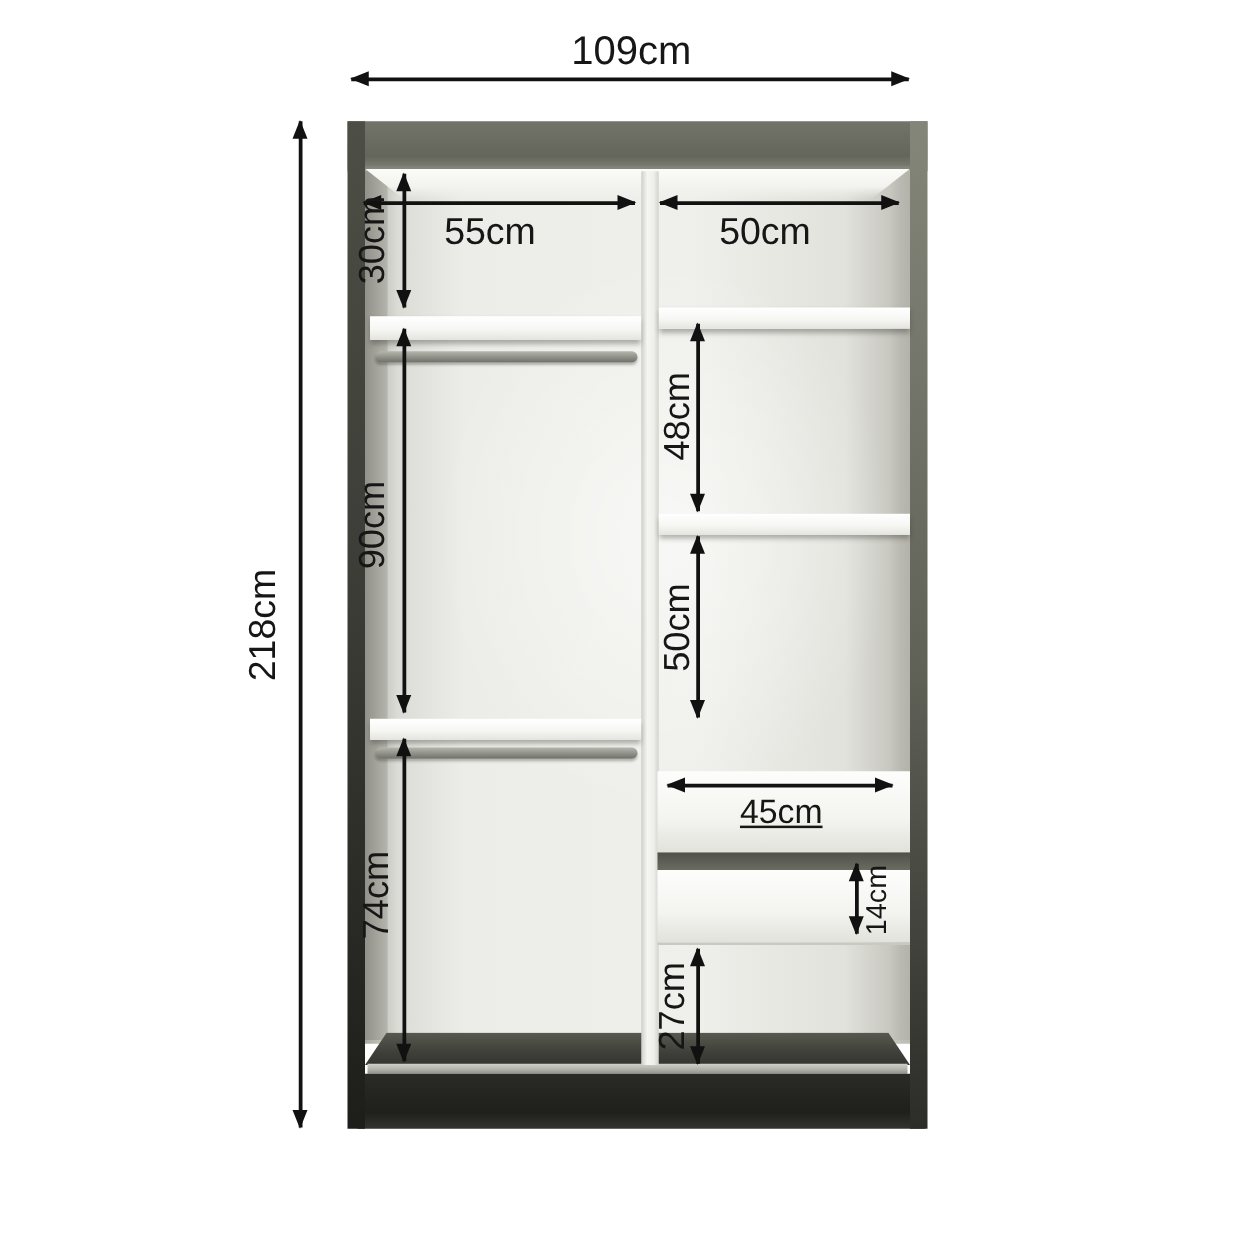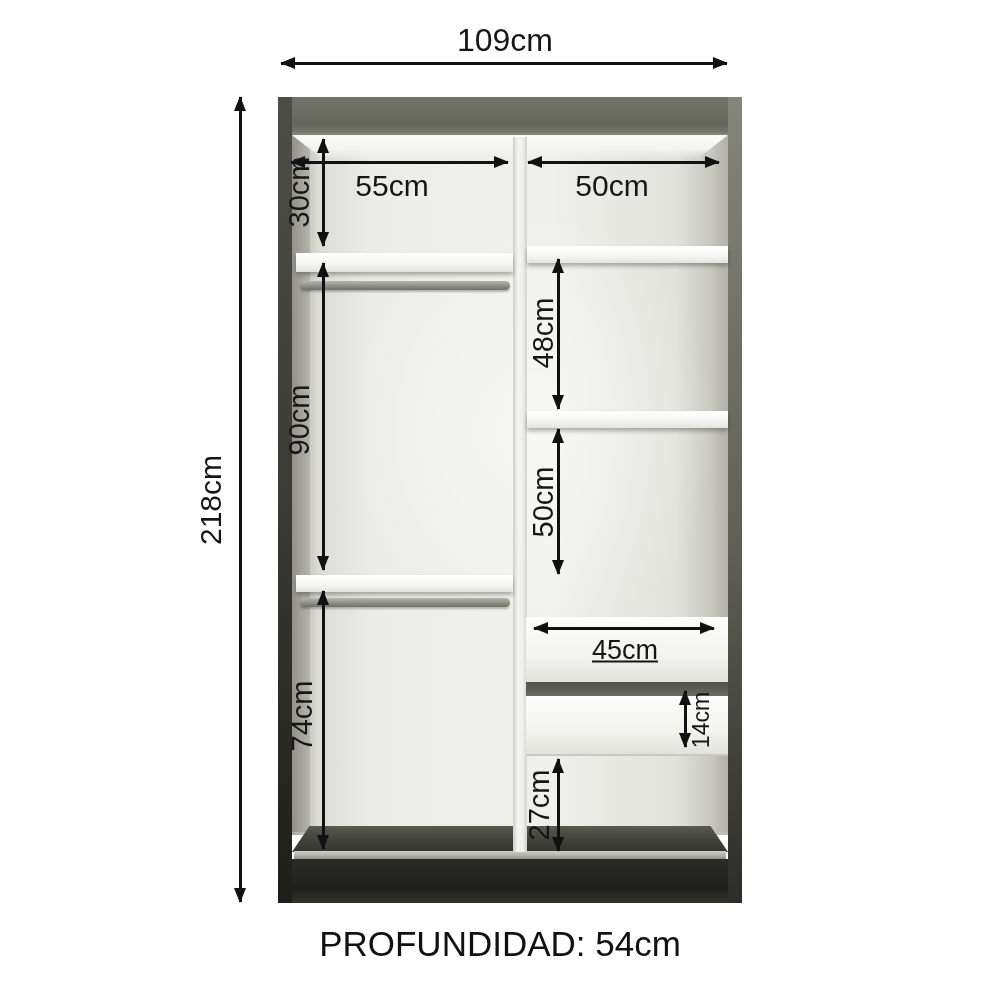--- a/index.html
+++ b/index.html
@@ -119,14 +119,13 @@
   <div class="dim fs30" style="left:612px;top:186px;">50cm</div>
   <div class="dim rot fs29" style="left:299px;top:192px;">30cm</div>
   <div class="dim rot fs29" style="left:299px;top:420px;">90cm</div>
   <div class="dim rot fs29" style="left:302px;top:716px;">74cm</div>
   <div class="dim rot fs29" style="left:543px;top:333px;">48cm</div>
   <div class="dim rot fs29" style="left:543px;top:502px;">50cm</div>
   <div class="dim fs26" style="left:625px;top:650px;">45cm</div>
   <div class="dim rot fs23" style="left:701px;top:720px;">14cm</div>
   <div class="dim rot fs29" style="left:539px;top:805px;">27cm</div>
 
-  <div class="footer">PROFUNDIDAD: 54cm</div>
 </div>
 
 </body></html>

